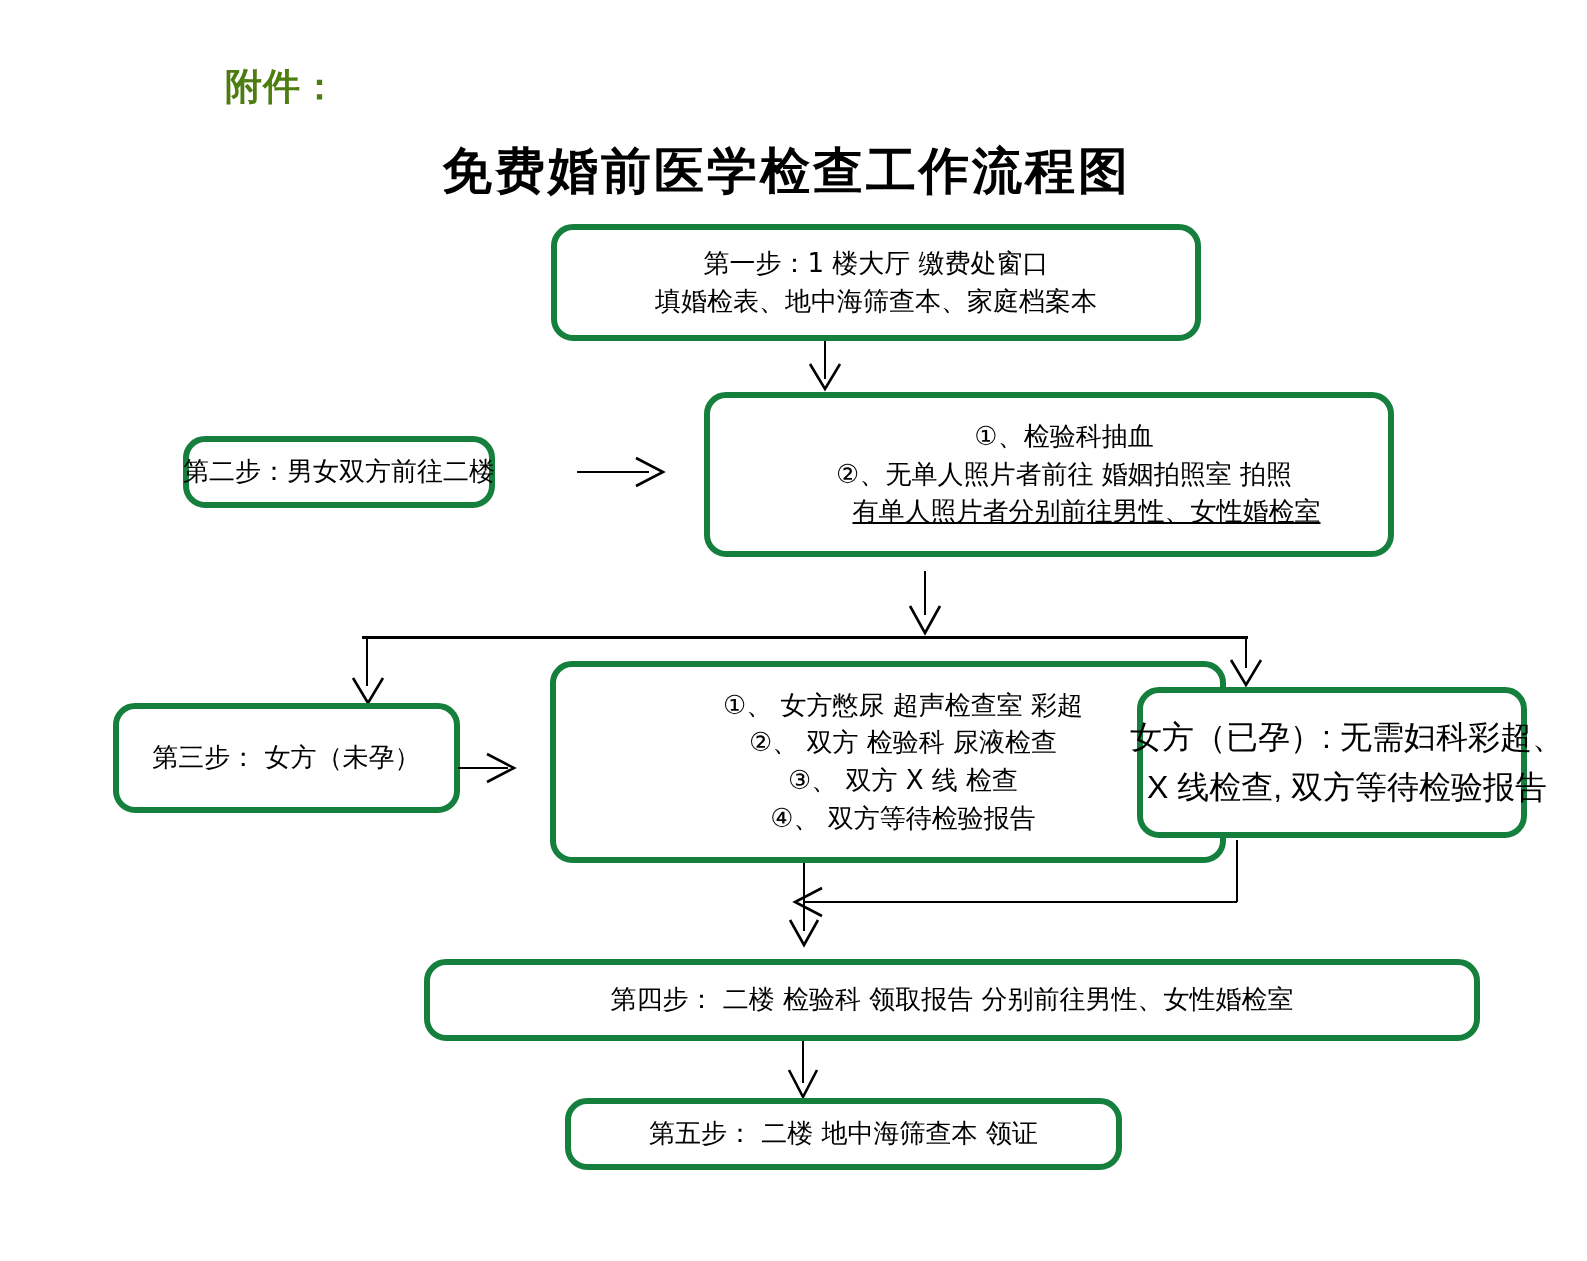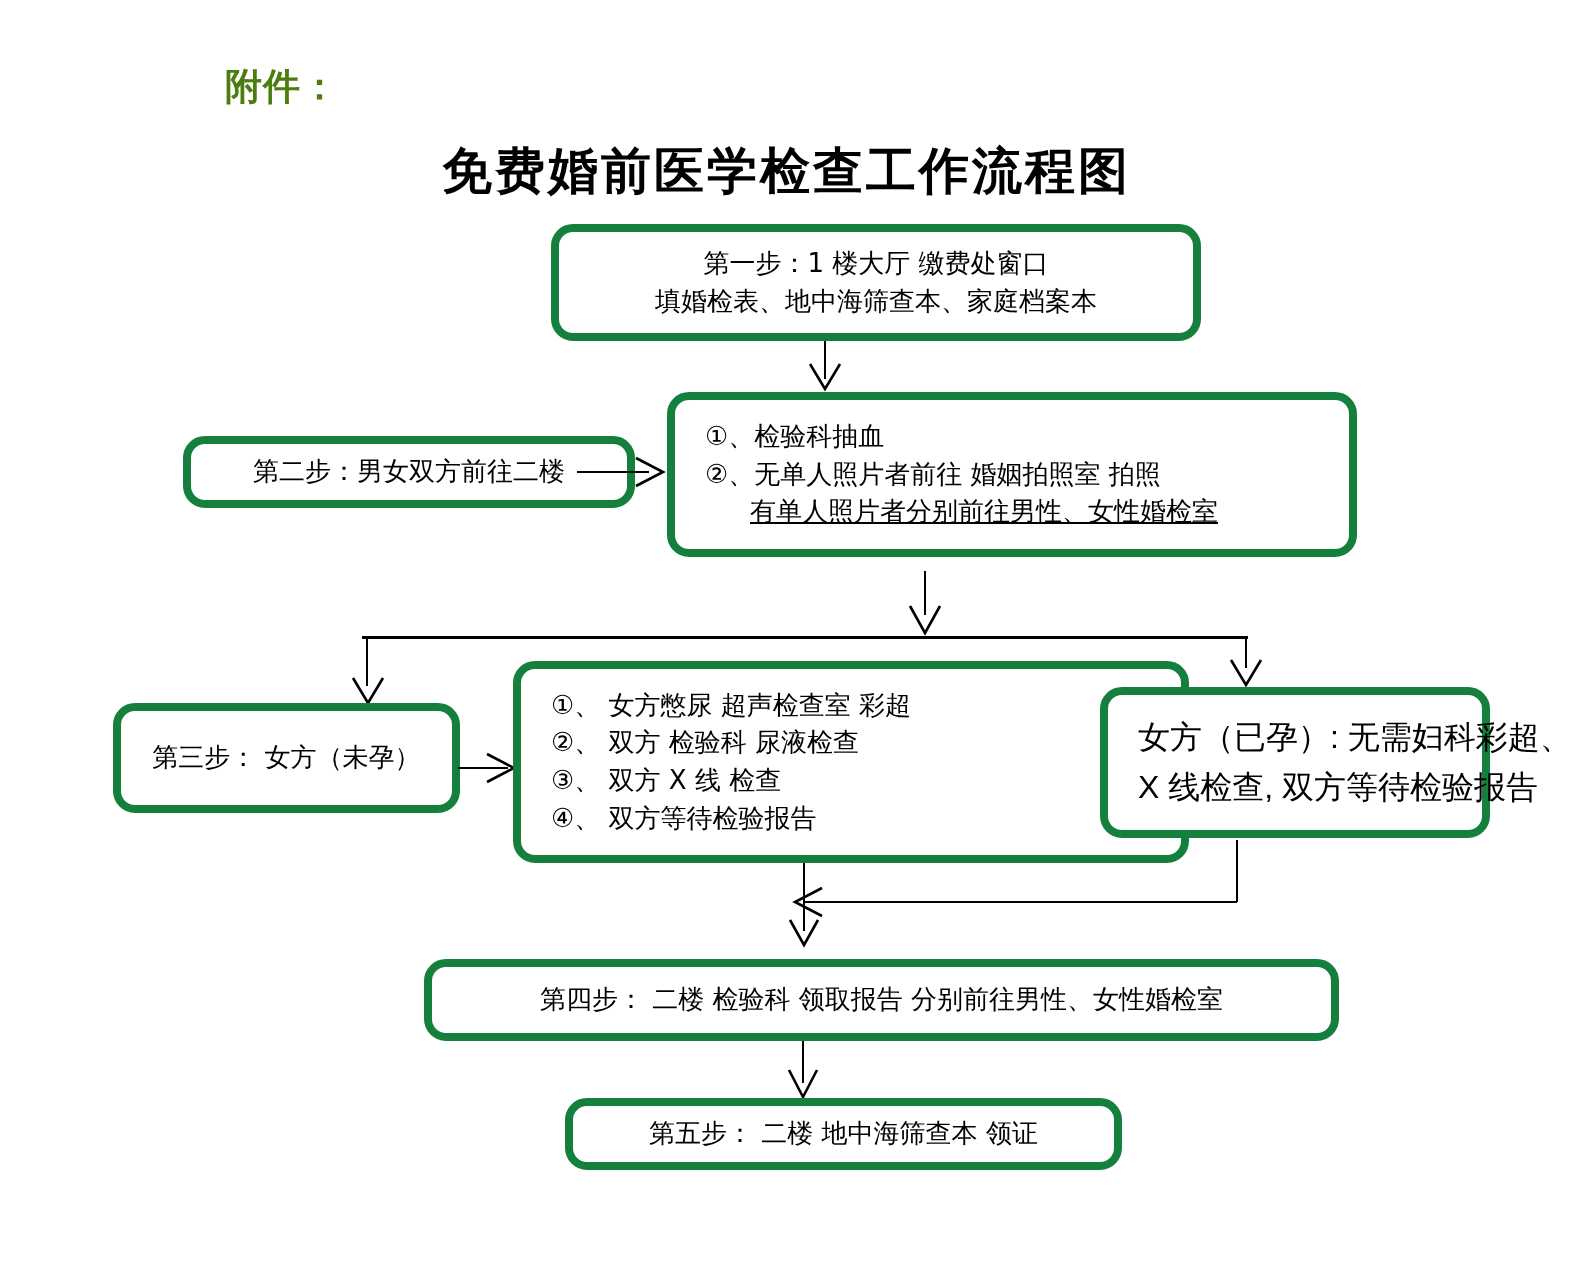--- a/index.html
+++ b/index.html
@@ -39,36 +39,37 @@
     font-weight: 700;
     color: #000000;
     letter-spacing: 3px;
     white-space: nowrap;
     transform: translateX(-7px);
   }
   
   .node {
     position: absolute;
     box-sizing: border-box;
-    border: 8px solid #15803d;
+    border: 6px solid #15803d;
     border-radius: 22px;
     background: #ffffff;
     display: flex;
     flex-direction: column;
     justify-content: center;
     color: #000000;
     font-family: "DejaVu Sans", sans-serif;
   }
   .node.centered {
     align-items: center;
     text-align: center;
   }
   .node.left {
-    align-items: flex-start;
+    align-items: center;
     text-align: left;
+    margin-left: 37px;
   }
   .node .line {
     white-space: nowrap;
     font-size: 26px;
     line-height: 1.45;
   }
   .node.left .line {
     padding-left: 30px;
   }
   .node .line.indent {
@@ -106,21 +107,21 @@
   <div class="node centered" style="left:551px; top:224px; width:650px; height:117px;">
     <div class="line">第一步：1 楼大厅  缴费处窗口</div>
     <div class="line">填婚检表、地中海筛查本、家庭档案本</div>
   </div>
 
   <div class="vline" style="left:824px; top:341px; height:38px;"></div>
   <svg class="vhead" style="left:808px; top:362px; width:34px; height:30px;" viewBox="0 0 34 30">
     <path d="M2 2 L17 27 L32 2" fill="none" stroke="#000" stroke-width="2.6"></path>
   </svg>
 
-  <div class="node centered" style="left:183px; top:436px; width:452px; height:72px;">
+  <div class="node centered" style="left:183px; top:436px; width:312px; height:72px;">
     <div class="line">第二步：男女双方前往二楼</div>
   </div>
 
   <div class="hline" style="left:577px; top:471px; width:72px;"></div>
   <svg class="vhead" style="left:634px; top:456px; width:32px; height:32px;" viewBox="0 0 32 32">
     <path d="M2 2 L29 16 L2 30" fill="none" stroke="#000" stroke-width="2.6"></path>
   </svg>
 
   <div class="node left" style="left:667px; top:392px; width:690px; height:165px;">
     <div class="line">①、检验科抽血</div>
@@ -171,21 +172,21 @@
   <div class="vline" style="left:1236px; top:840px; height:62px;"></div>
   <div class="hline" style="left:805px; top:901px; width:432px;"></div>
   <svg class="vhead" style="left:792px; top:886px; width:32px; height:32px;" viewBox="0 0 32 32">
     <path d="M30 2 L3 16 L30 30" fill="none" stroke="#000" stroke-width="2.6"></path>
   </svg>
   <div class="vline" style="left:803px; top:901px; height:30px;"></div>
   <svg class="vhead" style="left:788px; top:918px; width:32px; height:30px;" viewBox="0 0 32 30">
     <path d="M2 2 L16 27 L30 2" fill="none" stroke="#000" stroke-width="2.6"></path>
   </svg>
 
-  <div class="node centered" style="left:424px; top:959px; width:915px; height:82px;">
+  <div class="node centered" style="left:424px; top:959px; width:1056px; height:82px;">
     <div class="line">第四步： 二楼  检验科  领取报告  分别前往男性、女性婚检室</div>
   </div>
 
   <div class="vline" style="left:802px; top:1041px; height:42px;"></div>
   <svg class="vhead" style="left:787px; top:1068px; width:32px; height:32px;" viewBox="0 0 32 32">
     <path d="M2 2 L16 29 L30 2" fill="none" stroke="#000" stroke-width="2.6"></path>
   </svg>
 
   <div class="node centered" style="left:565px; top:1098px; width:557px; height:72px;">
     <div class="line">第五步： 二楼  地中海筛查本  领证</div>

